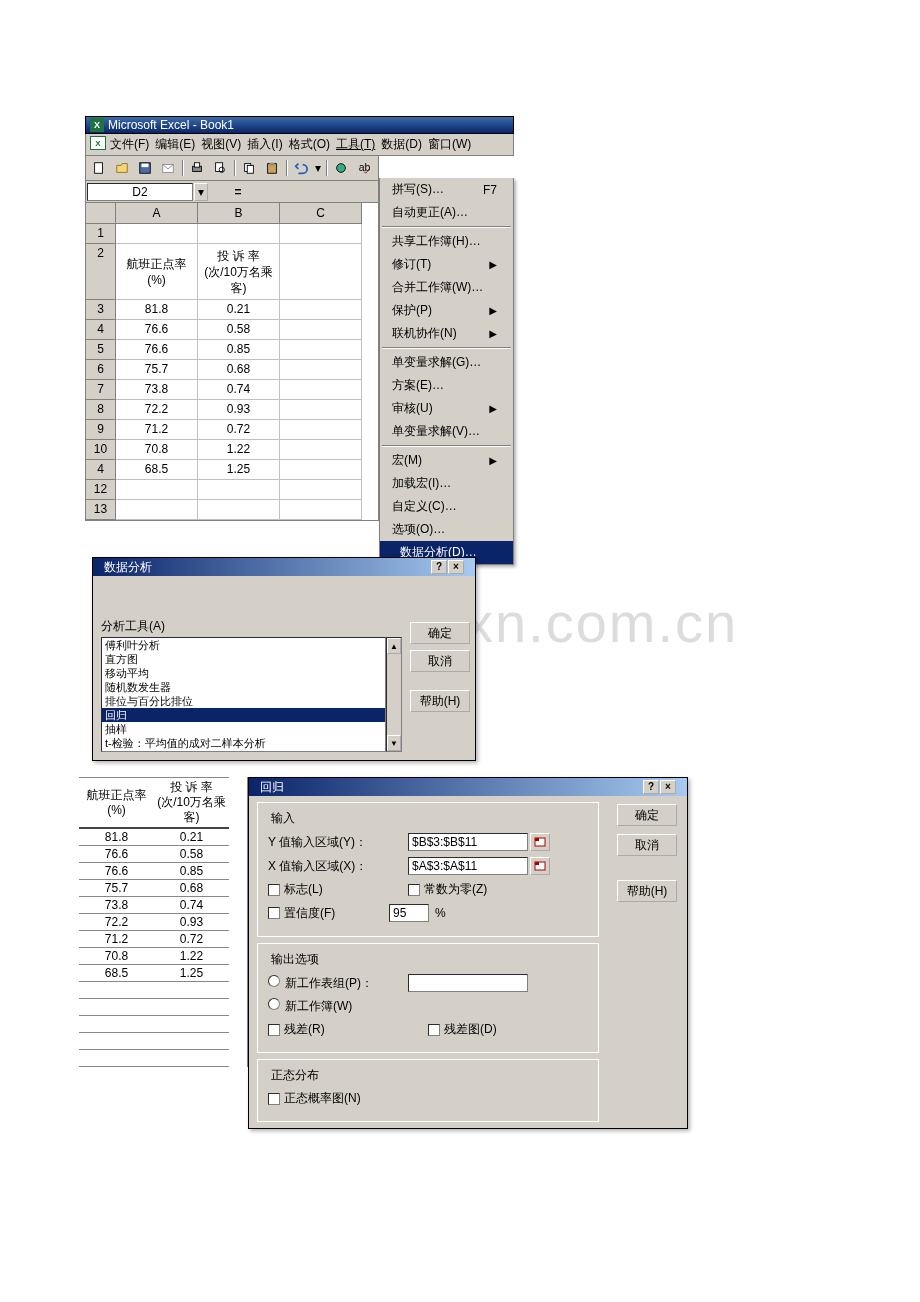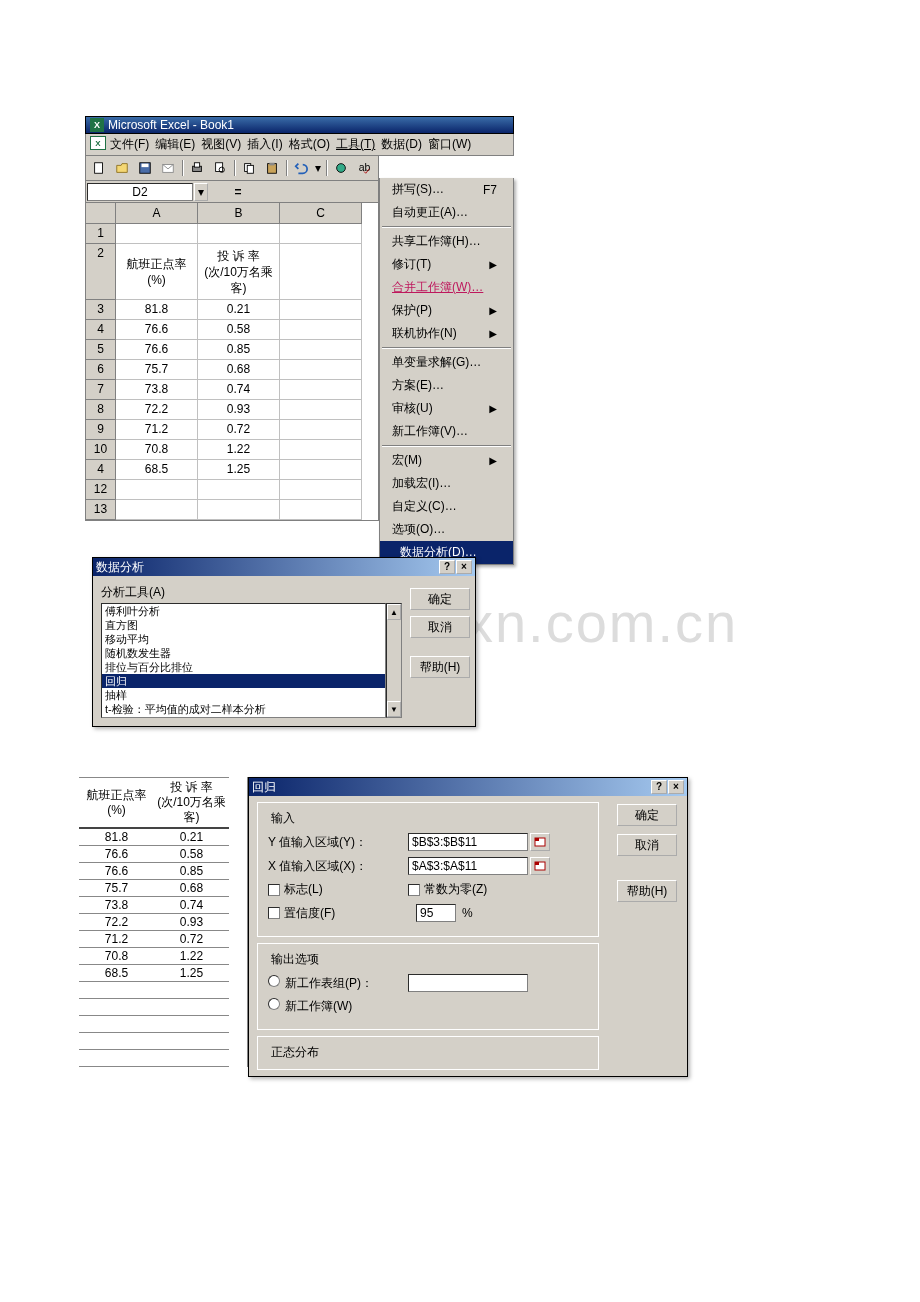--- a/index.html
+++ b/index.html
@@ -28,31 +28,31 @@
   .rh.corner { height:21px;}
   .rh.tall { height:56px;}
   .cols { display:flex;flex-direction:column;}
   .colheads { display:flex;}
   .ch { width:82px;height:21px;background:#d4d0c8;border-right:1px solid #808080;border-bottom:1px solid #808080;text-align:center;line-height:20px;}
   .cells-row { display:flex;}
   .cell { width:82px;height:20px;border-right:1px solid #c0c0c0;border-bottom:1px solid #c0c0c0;text-align:center;line-height:19px;}
   .cell.tall { height:56px;line-height:16px;display:flex;align-items:center;justify-content:center;text-align:center;padding:2px;}
   .menu-open { background:#d4d0c8;border:1px solid #808080;border-top:none;box-shadow:2px 2px 3px rgba(0,0,0,.3);}
   .mitem { padding:3px 16px 3px 12px;display:flex;justify-content:space-between;align-items:center;cursor:default;}
-  .mitem.disabled { color:#be185d;text-decoration:underline;}
+  .mitem.disabled { color:#000000;}
   .mitem .arrow { font-size:10px;}
   .msep { border-top:1px solid #808080;border-bottom:1px solid #fff;margin:2px 2px;}
   .mitem.hl { background:#0a246a;color:#fff;padding-left:20px;}
   .excel-wrap { display:flex;align-items:flex-start;}
   
   .dlg { border:1px solid #000;background:#d4d0c8;box-shadow:2px 2px 4px rgba(0,0,0,.3);}
-  .dlg-title { background:linear-gradient(90deg,#0a246a,#a6caf0);color:#fff;display:flex;justify-content:space-between;align-items:center;padding:2px 3px;height:18px;}
+  .dlg-title { background:linear-gradient(90deg,#0a246a,#a6caf0);color:#fff;display:flex;justify-content:space-between;align-items:center;padding:2px 11px;height:18px;}
   .dlg-title .winbtns { display:flex;gap:1px;}
   .winbtn { width:16px;height:14px;background:#d4d0c8;border:1px outset #fff;font-size:10px;text-align:center;line-height:12px;cursor:default;font-weight:bold;color:#000;}
-  .dlg-body { padding:8px;display:flex;gap:8px;}
+  .dlg-body { padding:8px;display:flex;gap:8px;margin-top:34px;}
   .listbox-wrap { display:flex;flex-direction:column;}
   .listbox { width:285px;height:115px;border:1px inset #808080;background:#fff;overflow:hidden;}
   .li { padding:0 3px;line-height:14px;font-size:11px;cursor:default;}
   .li.sel { background:#0a246a;color:#fff;}
   .scroll-v { width:16px;display:flex;flex-direction:column;background:#d4d0c8;border:1px inset #808080;}
   .scrbtn { height:16px;background:#d4d0c8;border:1px outset #fff;display:flex;align-items:center;justify-content:center;font-size:8px;}
   .scr-track { flex:1;}
   .btncol { display:flex;flex-direction:column;gap:6px;margin-top:4px;}
   .btn { width:60px;height:22px;background:#d4d0c8;border:1px outset #fff;text-align:center;line-height:20px;cursor:default;}
   
@@ -293,21 +293,21 @@
           <span>单变量求解(G)…</span>
         </div>
       <div class="mitem">
           <span>方案(E)…</span>
         </div>
       <div class="mitem">
           <span>审核(U)</span>
           <span class="arrow">▶</span>
         </div>
       <div class="mitem">
-          <span>新工作簿(V)…</span>
+          <span>单变量求解(V)…</span>
         </div>
       <div class="msep"></div>
       <div class="mitem">
           <span>宏(M)</span>
           <span class="arrow">▶</span>
         </div>
       <div class="mitem">
           <span>加载宏(I)…</span>
         </div>
       <div class="mitem">
@@ -462,37 +462,44 @@
                   <rect x="1" y="1" width="10" height="8" fill="#fff" stroke="#a00"></rect>
                   <rect x="1" y="1" width="4" height="3" fill="#a00"></rect>
                 </svg>
               </div>
           </div>
           <div class="frow">
             <label style="width:140px"><span class="chk"></span><span>标志(L)</span></label>
             <label><span class="chk"></span><span>常数为零(Z)</span></label>
           </div>
           <div class="frow">
-            <label style="width:148px"><span class="chk"></span><span>置信度(F)</span></label>
+            <label style="width:121px"><span class="chk"></span><span>置信度(F)</span></label>
             <input class="txtin" style="width: 40px;" value="95">
             <span style="margin-left:6px">%</span>
           </div>
         </div>
         <div class="fieldset">
           <div class="fieldset-title">输出选项</div>
           <div class="frow">
             <label style="width:140px"><span class="radio"></span><span>新工作表组(P)：</span></label>
             <input class="txtin" style="">
           </div>
           <div class="frow">
             <label><span class="radio"></span><span>新工作簿(W)</span></label>
           </div>
+          <div class="frow">
+            <label style="width:160px"><span class="chk"></span><span>残差(R)</span></label>
+            <label><span class="chk"></span><span>残差图(D)</span></label>
+          </div>
         </div>
         <div class="fieldset">
           <div class="fieldset-title">正态分布</div>
+          <div class="frow">
+            <label><span class="chk"></span><span>正态概率图(N)</span></label>
+          </div>
         </div>
       </div>
       <div class="s3-btncol">
         <div class="btn">确定</div>
         <div class="btn">取消</div>
         <div style="height:8px"></div>
         <div class="btn">帮助(H)</div>
       </div>
     </div>
   </div>

